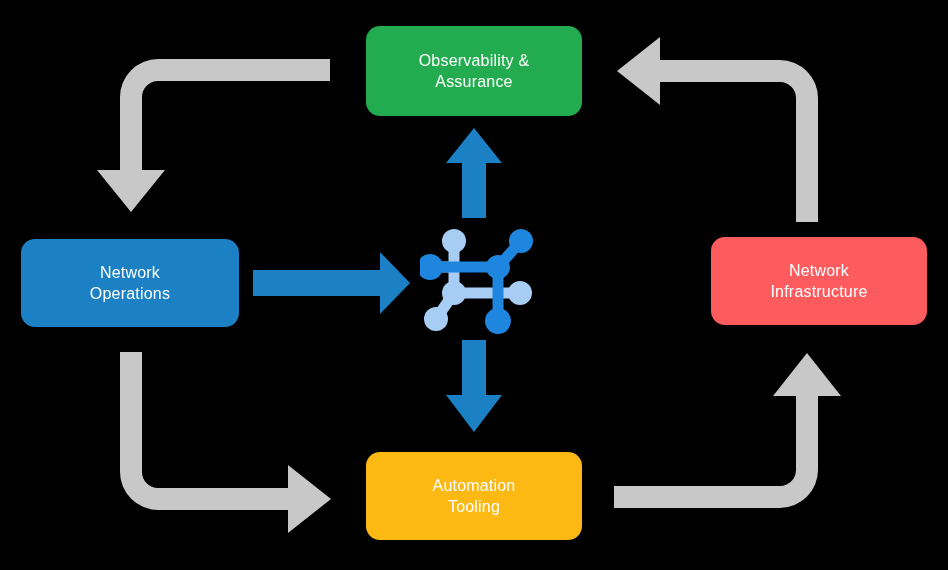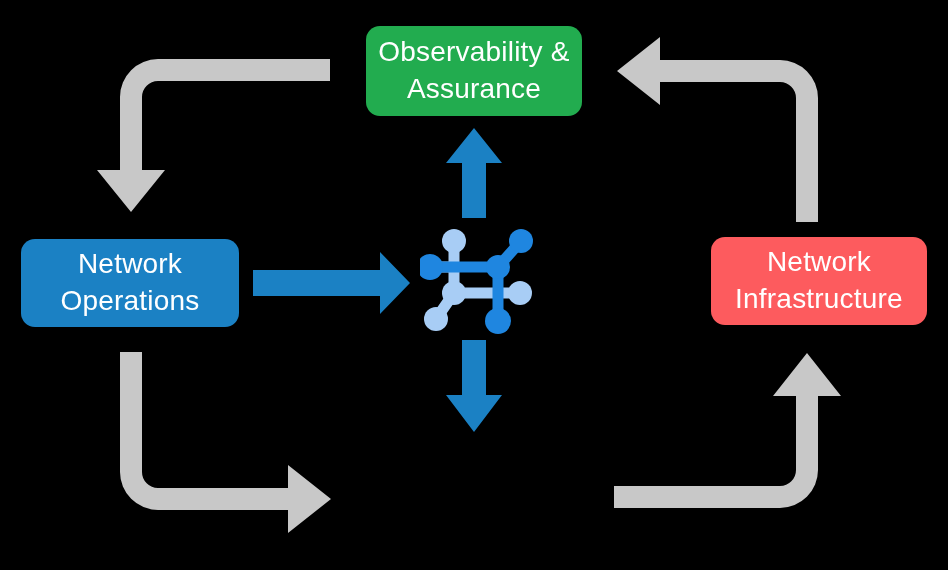--- a/index.html
+++ b/index.html
@@ -25,21 +25,21 @@
     height: 570px;
   }
   .node-box {
     position: absolute;
     border-radius: 14px;
     display: flex;
     align-items: center;
     justify-content: center;
     text-align: center;
     color: #ffffff;
-    font-size: 28px;
+    font-size: 16px;
     line-height: 1.32;
     font-weight: 400;
     letter-spacing: 0.2px;
     box-sizing: border-box;
     padding: 6px 12px;
     z-index: 3;
   }
   .node-label {
     display: block;
     white-space: pre-line;
@@ -153,14 +153,18 @@
   <div class="node-box" id="box-network-operations" style="background: rgb(27, 129, 196); color: rgb(255, 255, 255);">
     <span class="node-label">Network
 Operations</span>
   </div>
 
   <div class="node-box" id="box-network-infrastructure" style="background: rgb(253, 91, 94); color: rgb(255, 255, 255);">
     <span class="node-label">Network
 Infrastructure</span>
   </div>
 
+  <div class="node-box" id="box-automation-tooling" style="background: rgb(253, 185, 19); color: rgb(255, 255, 255);">
+    <span class="node-label">Automation
+Tooling</span>
+  </div>
 
 </div>
 
 </body></html>

